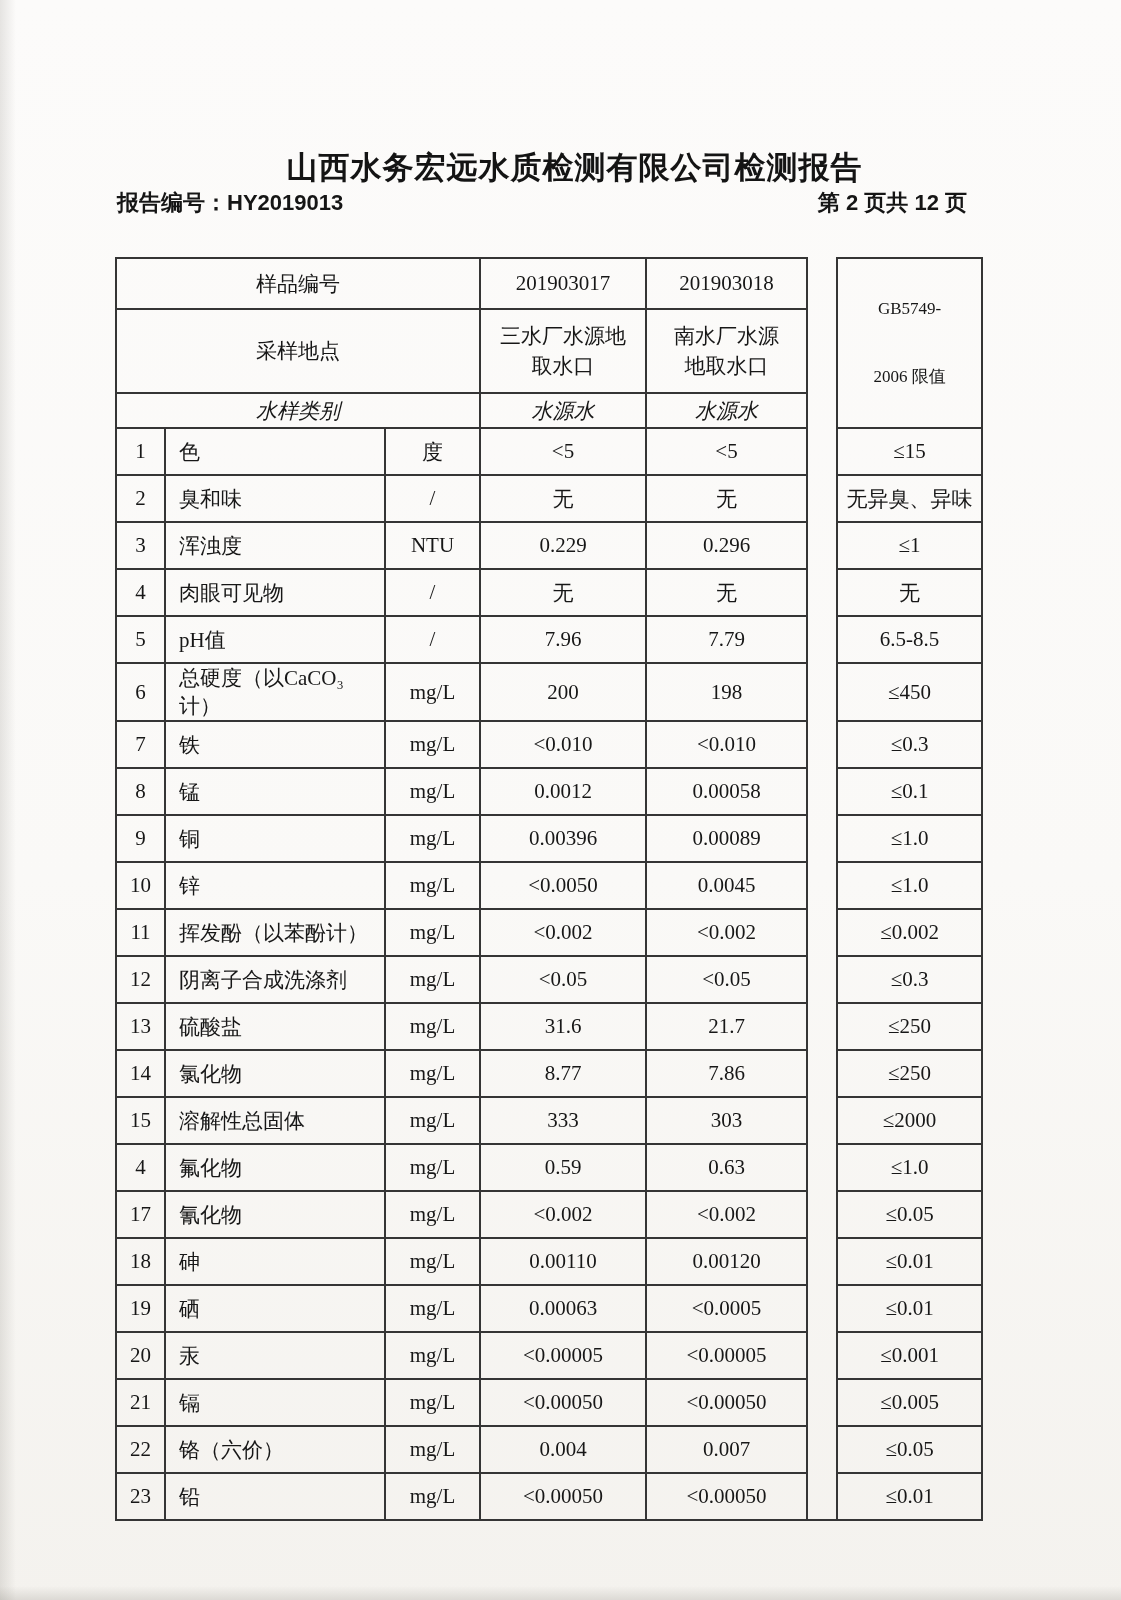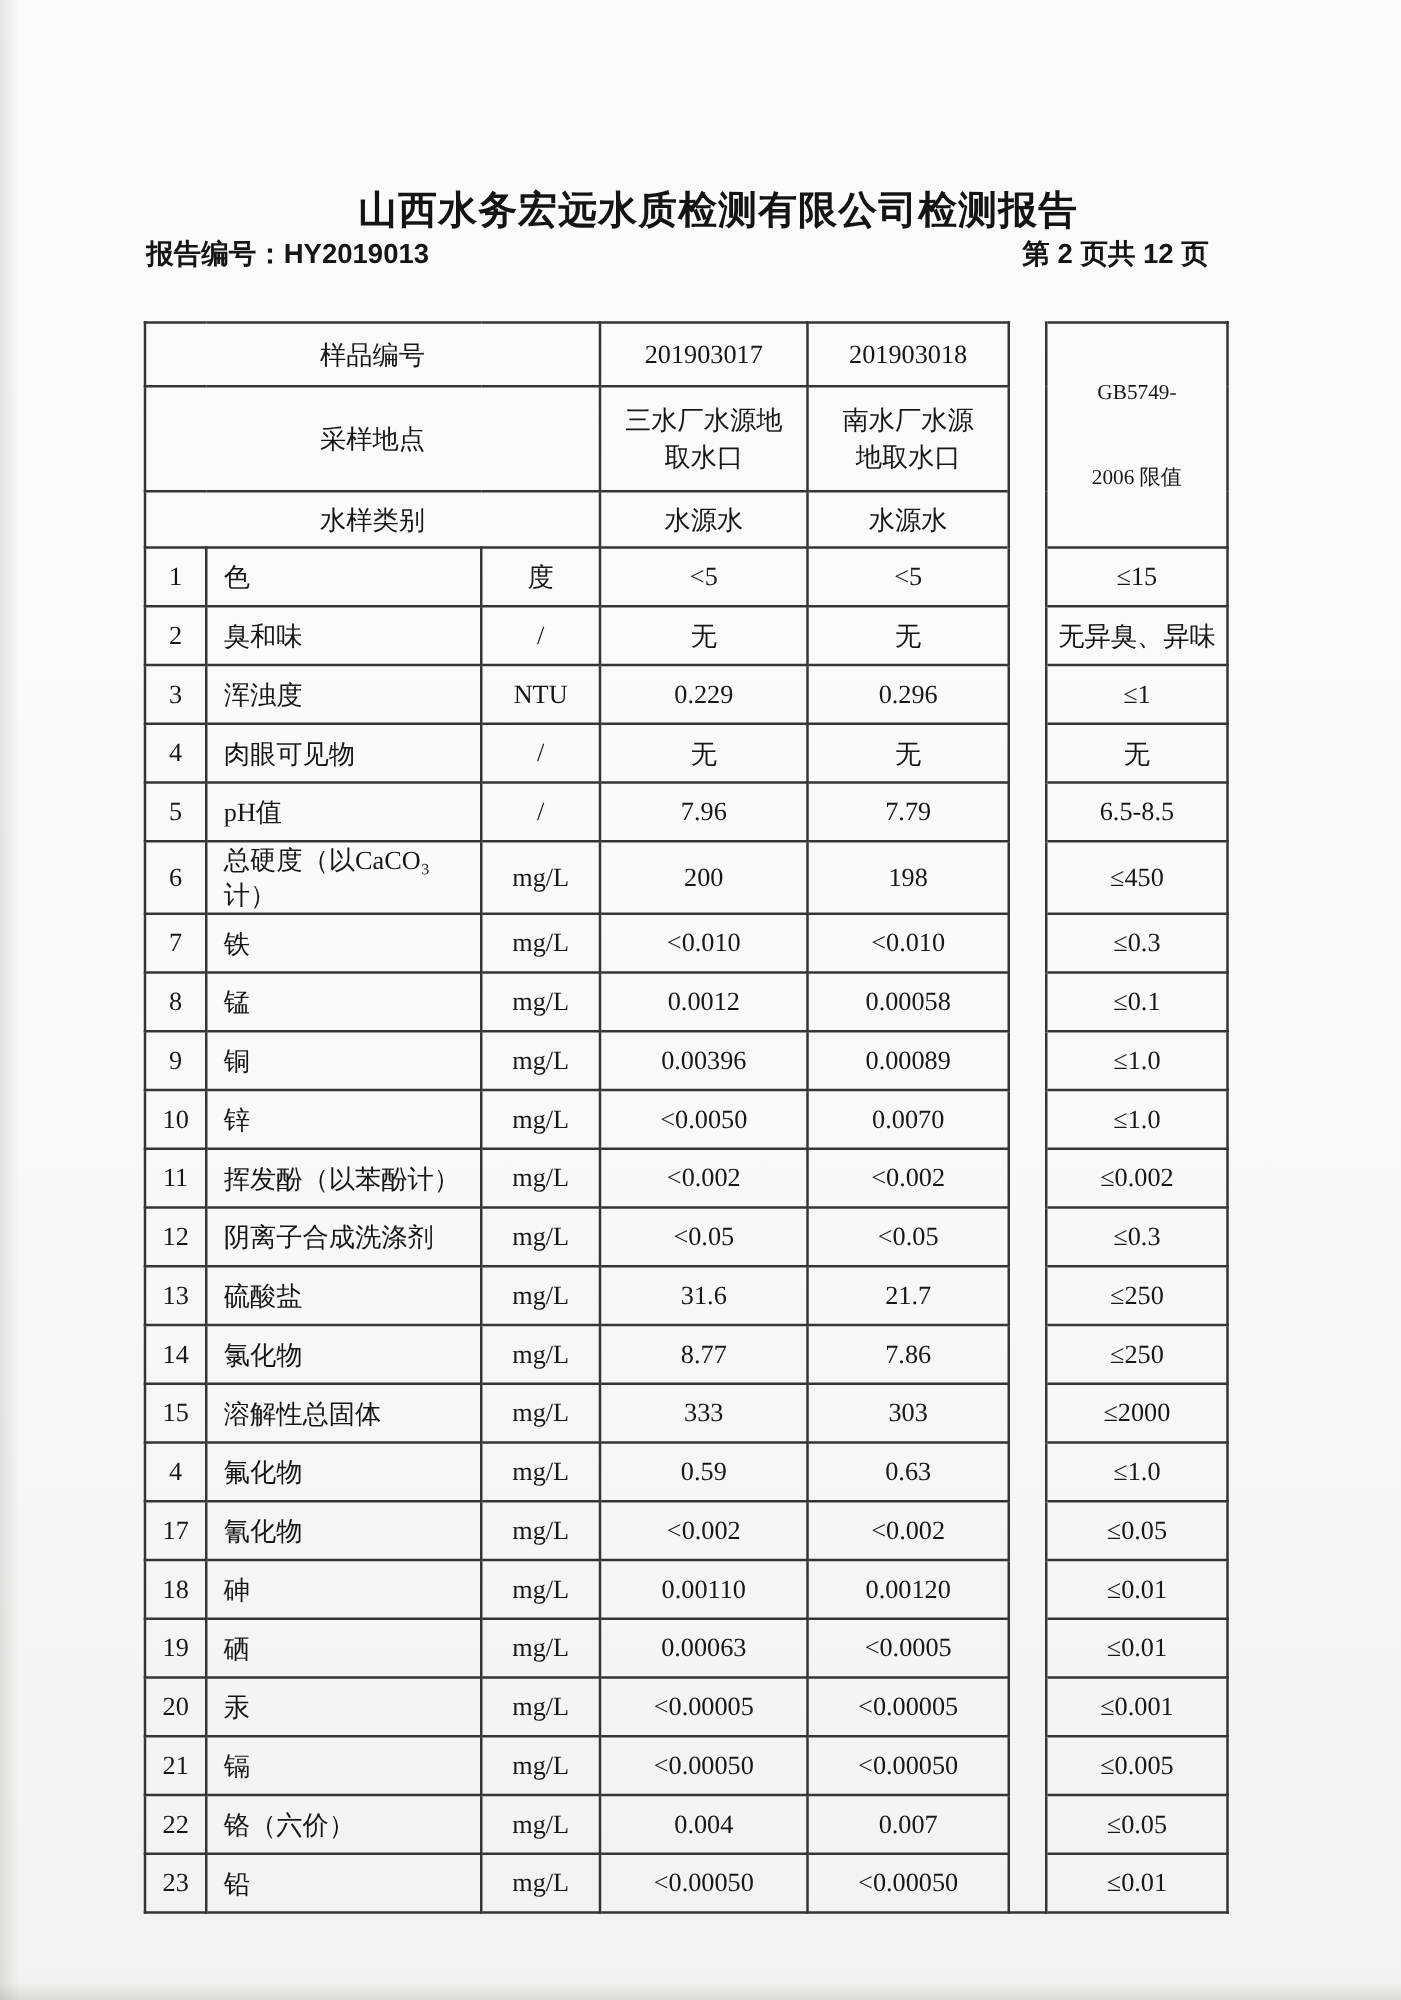--- a/index.html
+++ b/index.html
@@ -49,21 +49,21 @@
     padding:0; overflow:hidden;
     color:#171717;
   }
   
   table.report td.gap{ border-top:none; border-bottom:none; }
   thead td.gap{ border-top:2px solid #353535; }
   tbody tr:last-child td.gap{ border-bottom:2px solid #353535; }
 
   tr.h1{ height:51px; }
   tr.h2{ height:84px; }
-  tr.h3{ height:45px; }
+  tr.h3{ height:35px;font-style:italic; }
   tbody tr{ height:47px; }
 
   td.wrap{ white-space:pre-line; line-height:30px; }
   td.limit-head{
     white-space:pre-line; line-height:68px; font-size:17px;
   }
   tbody td:nth-child(2){ text-align:left; padding-left:13px; }
 </style>
 </head>
 <body>
@@ -189,21 +189,21 @@
           <td>0.00396</td>
           <td>0.00089</td>
           <td class="gap"></td>
           <td>≤1.0</td>
         </tr>
         <tr>
           <td>10</td>
           <td>锌</td>
           <td>mg/L</td>
           <td>&lt;0.0050</td>
-          <td>0.0070</td>
+          <td>0.0045</td>
           <td class="gap"></td>
           <td>≤1.0</td>
         </tr>
         <tr>
           <td>11</td>
           <td>挥发酚（以苯酚计）</td>
           <td>mg/L</td>
           <td>&lt;0.002</td>
           <td>&lt;0.002</td>
           <td class="gap"></td>

